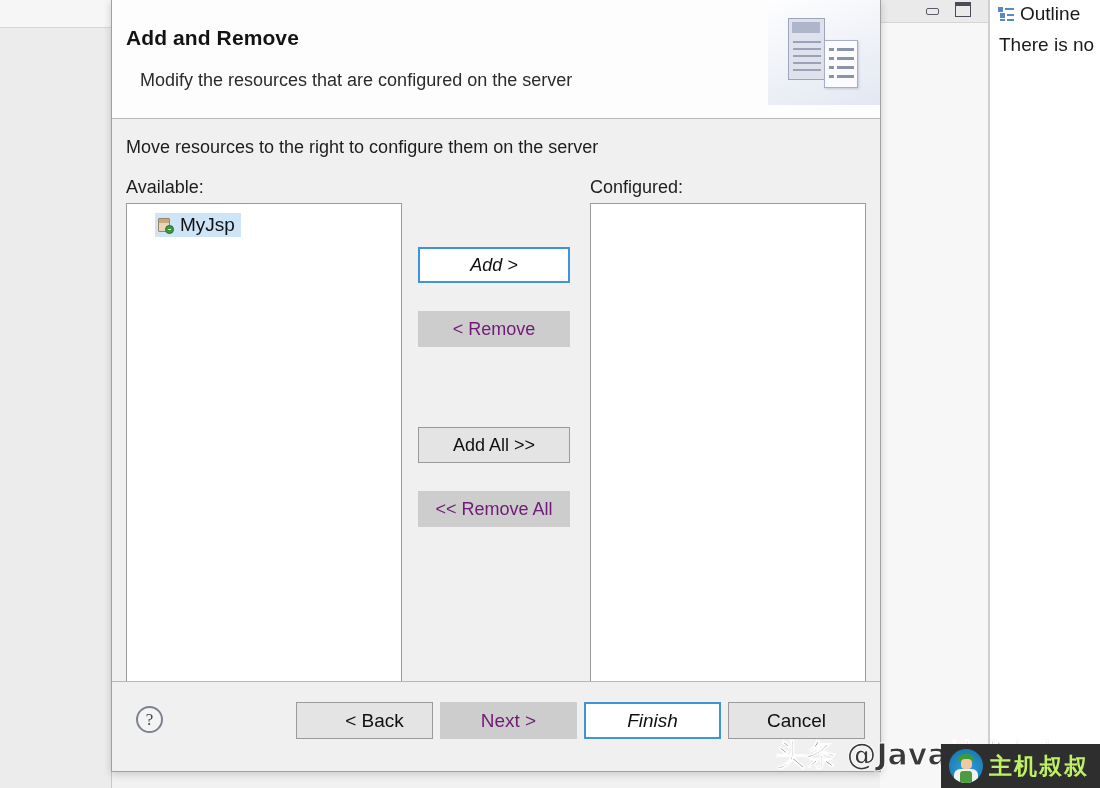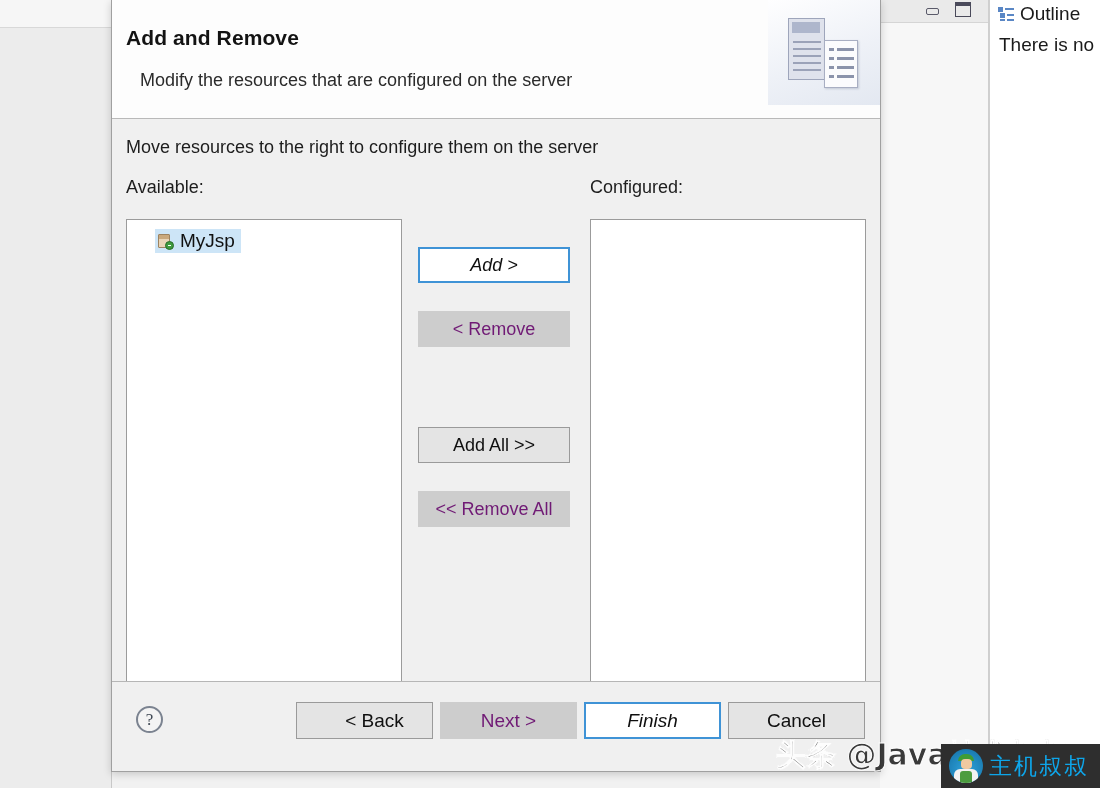--- a/index.html
+++ b/index.html
@@ -241,21 +241,21 @@
     text-align: right;
   }
   .label-configured {
     position: absolute;
     left: 478px; top: 58px;
     font-size: 18px;
     color: #1d1d1d;
   }
   .list-box {
     position: absolute;
-    top: 100px;
+    top: 84px;
     width: 276px;
     height: 493px;
     background: #ffffff;
     border: 1px solid #9b9b9b;
     box-sizing: border-box;
     overflow: hidden;
   }
   .list-available { left: 14px; }
   .list-configured { left: 478px; }
 
@@ -435,23 +435,23 @@
     border-radius: 6px 6px 0 0;
   }
   .logo-avatar .apron {
     position: absolute;
     left: 11px; bottom: 0;
     width: 12px; height: 12px;
     background: #4c9c3f;
     border-radius: 3px 3px 0 0;
   }
   .logo-text {
-    color: #0ea5e9;
+    color: #bef264;
     font-size: 23px;
-    font-weight: normal;
+    font-weight: bold;
     font-family: "DejaVu Sans", sans-serif;
     letter-spacing: 2px;
     white-space: nowrap;
   }
 </style>
 </head>
 <body>
 
 <div id="ide-background">
 

